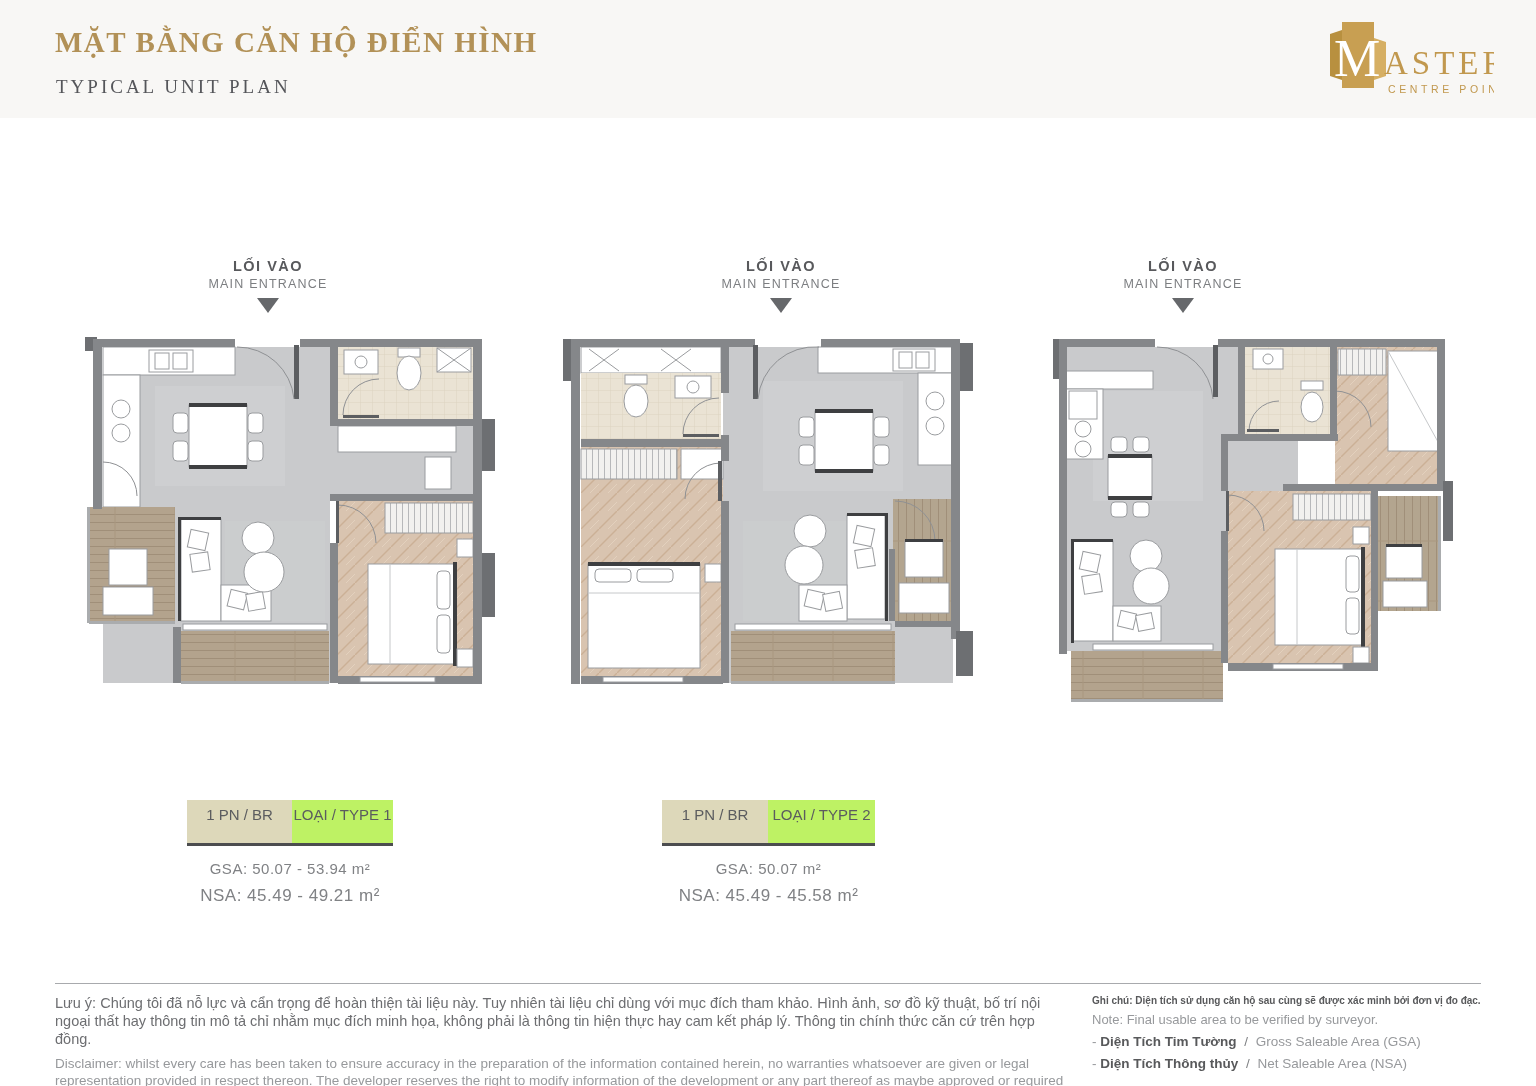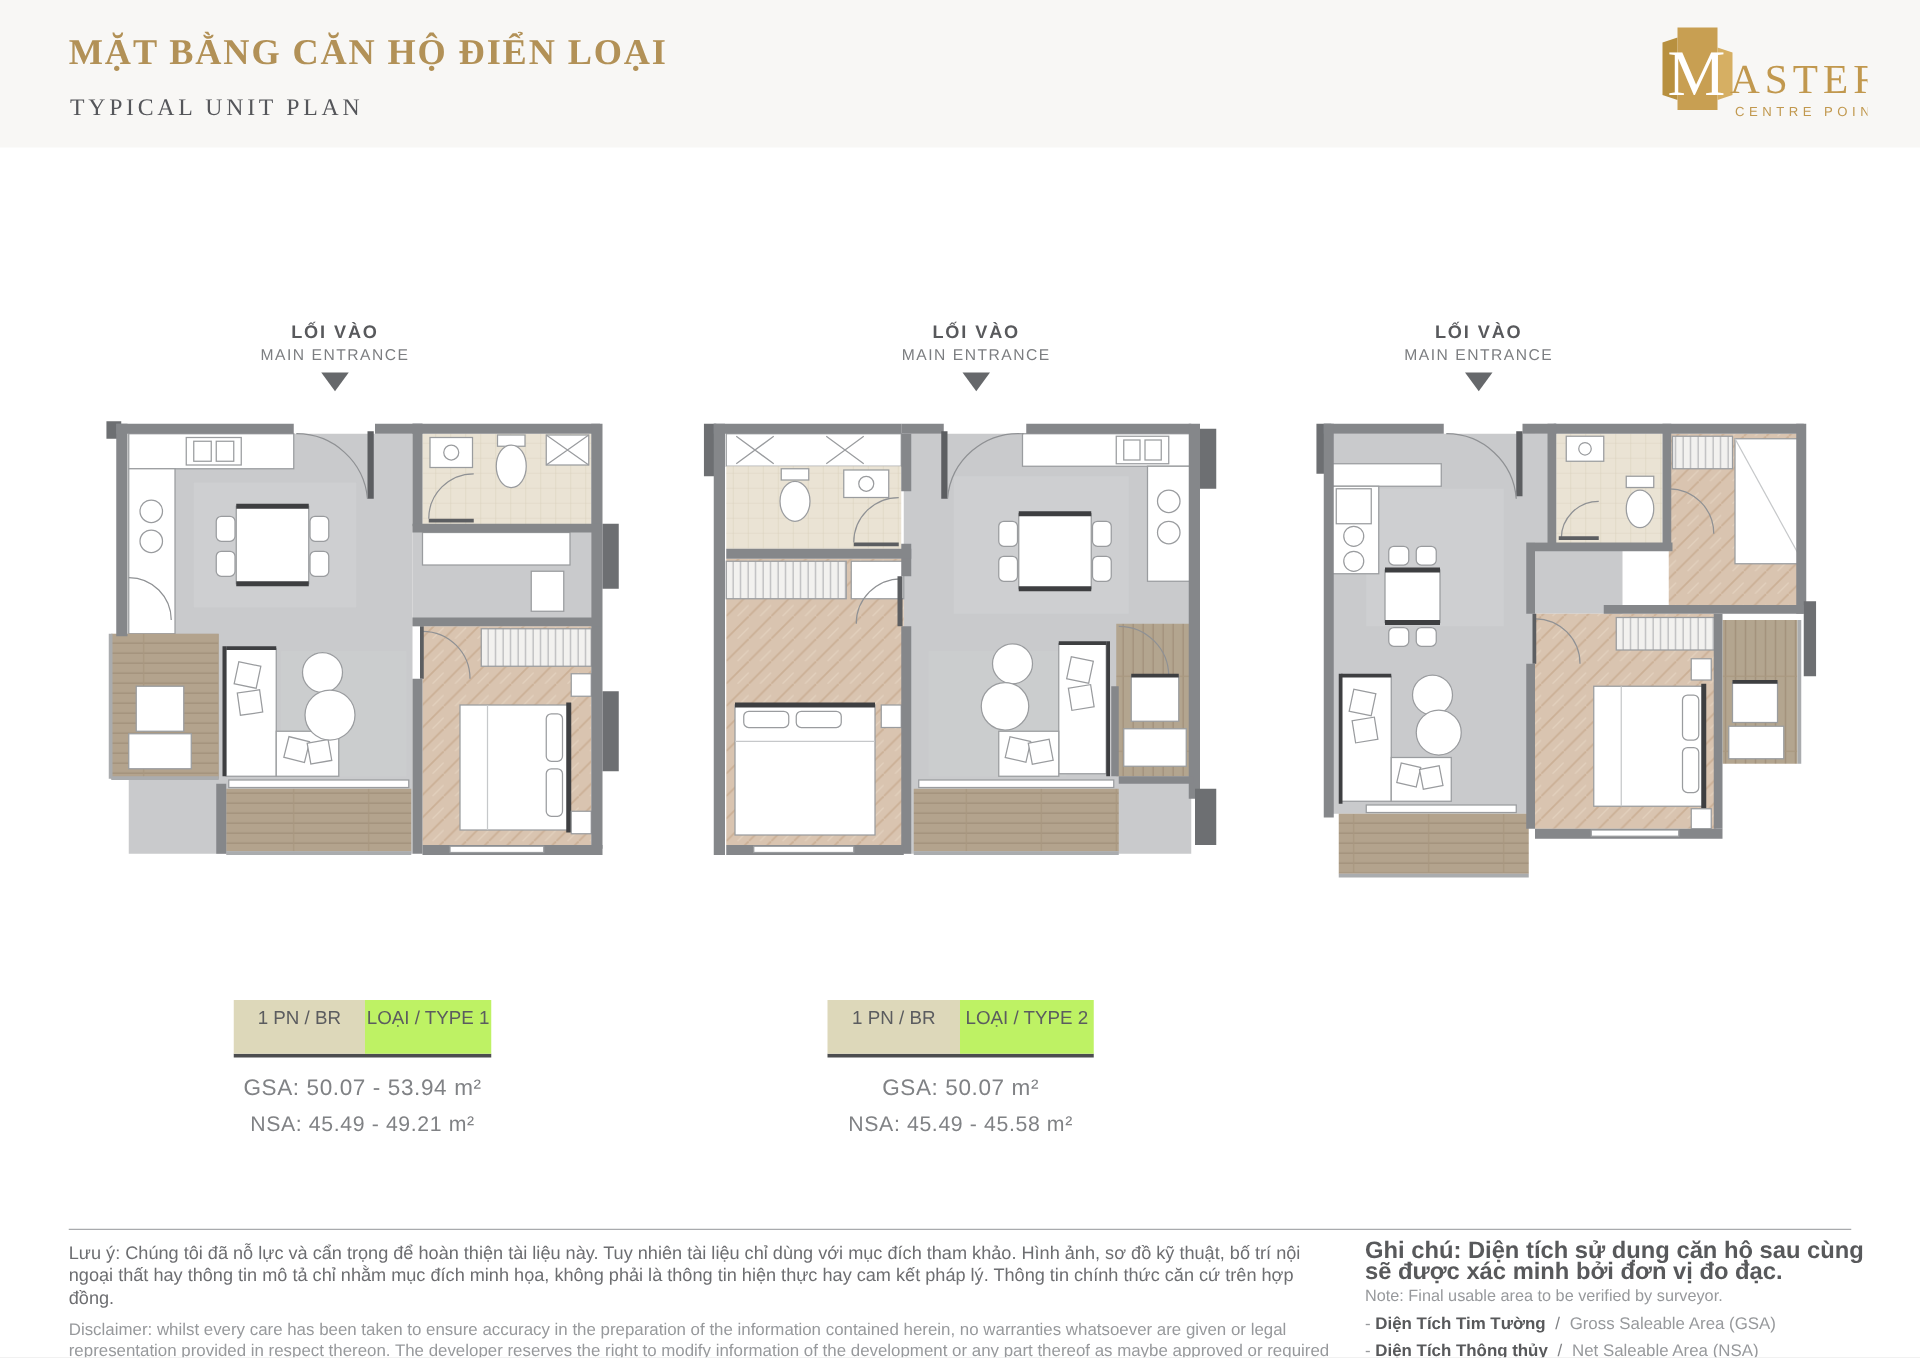--- a/index.html
+++ b/index.html
@@ -19,29 +19,29 @@
   .entrance .arrow{width:0;height:0;margin:7px auto 0 auto;border-left:11px solid transparent;
                    border-right:11px solid transparent;border-top:15px solid #66686b;}
   
   .plan{position:absolute;top:331px;}
   
   .labelgrp{position:absolute;top:800px;text-align:center;}
   .boxes{display:flex;height:43px;line-height:30px;font-size:15px;color:#5b5c5f;}
   .box-beige{background:#ddd8ba;}
   .box-gray{background:#bef264;}
   .underline{height:3px;background:#4c4d4f;}
-  .gsa{margin-top:14px;font-size:18px;color:#808285;letter-spacing:0.5px;}
+  .gsa{margin-top:14px;font-size:15px;color:#808285;letter-spacing:0.5px;}
   .nsa{margin-top:9px;font-size:17px;color:#808285;letter-spacing:0.5px;}
   
   #footer-rule{position:absolute;left:55px;top:983px;width:1426px;height:1px;background:#a8aaad;}
   #footer-left{position:absolute;left:55px;top:994px;width:1010px;}
   #footer-left .vi{font-size:14.5px;line-height:18px;color:#6d6e71;}
   #footer-left .en{font-size:13.5px;line-height:17px;color:#97999c;margin-top:7px;}
   #footer-right{position:absolute;left:1092px;top:992px;width:400px;}
-  #footer-right .vi{font-size:19px;font-weight:bold;color:#58595b;line-height:17px;}
+  #footer-right .vi{font-size:10px;font-weight:bold;color:#58595b;line-height:17px;}
   #footer-right .en{font-size:13px;color:#97999c;margin-top:3px;}
   .legend-line{margin-top:7px;font-size:13.5px;color:#97999c;}
   .legend-line .lvi{font-weight:bold;color:#58595b;}
   .legend-line .sep{margin:0 4px;color:#808285;}
   
   .f-white{fill:#ffffff;stroke:#9a9c9f;stroke-width:1;}
   .f-none{fill:none;stroke:#9a9c9f;stroke-width:1;}
   .f-dark{fill:#3e3f41;}
   .wall{fill:#85878a;}
   .wallD{fill:#6d6f72;}
@@ -77,21 +77,21 @@
     <pattern id="p-stripes" width="6" height="24" patternUnits="userSpaceOnUse">
       <rect width="6" height="24" fill="#f2f1ef"></rect>
       <line x1="5.5" y1="0" x2="5.5" y2="24" stroke="#b7b8ba" stroke-width="1"></line>
     </pattern>
   </defs>
 </svg>
 
 <div id="page">
 
   <div id="header-band">
-    <div id="title-vi">MẶT BẰNG CĂN HỘ ĐIỂN LOẠI</div>
+    <div id="title-vi">MẶT BẰNG CĂN HỘ ĐIỂN HÌNH</div>
     <div id="title-en">TYPICAL UNIT PLAN</div>
     <svg id="logo" viewBox="0 0 172 92">
       <g>
         <polygon points="8,20 20,16 20,66 8,62" fill="#b8903f"></polygon>
         <rect x="20" y="8" width="32" height="66" fill="#c89f52"></rect>
         <polygon points="52,24 64,28 64,62 52,66" fill="#d6af63"></polygon>
       </g>
       <text x="12" y="62" font-family="Liberation Serif, serif" font-size="52" fill="#ffffff">M</text>
       <text x="62" y="60" font-family="Liberation Serif, serif" font-size="33" letter-spacing="4" fill="#c1984e">ASTERI</text>
       <text x="66" y="79" font-family="Liberation Sans, sans-serif" font-size="10.5" letter-spacing="3.6" fill="#c1984e">CENTRE POINT</text>

